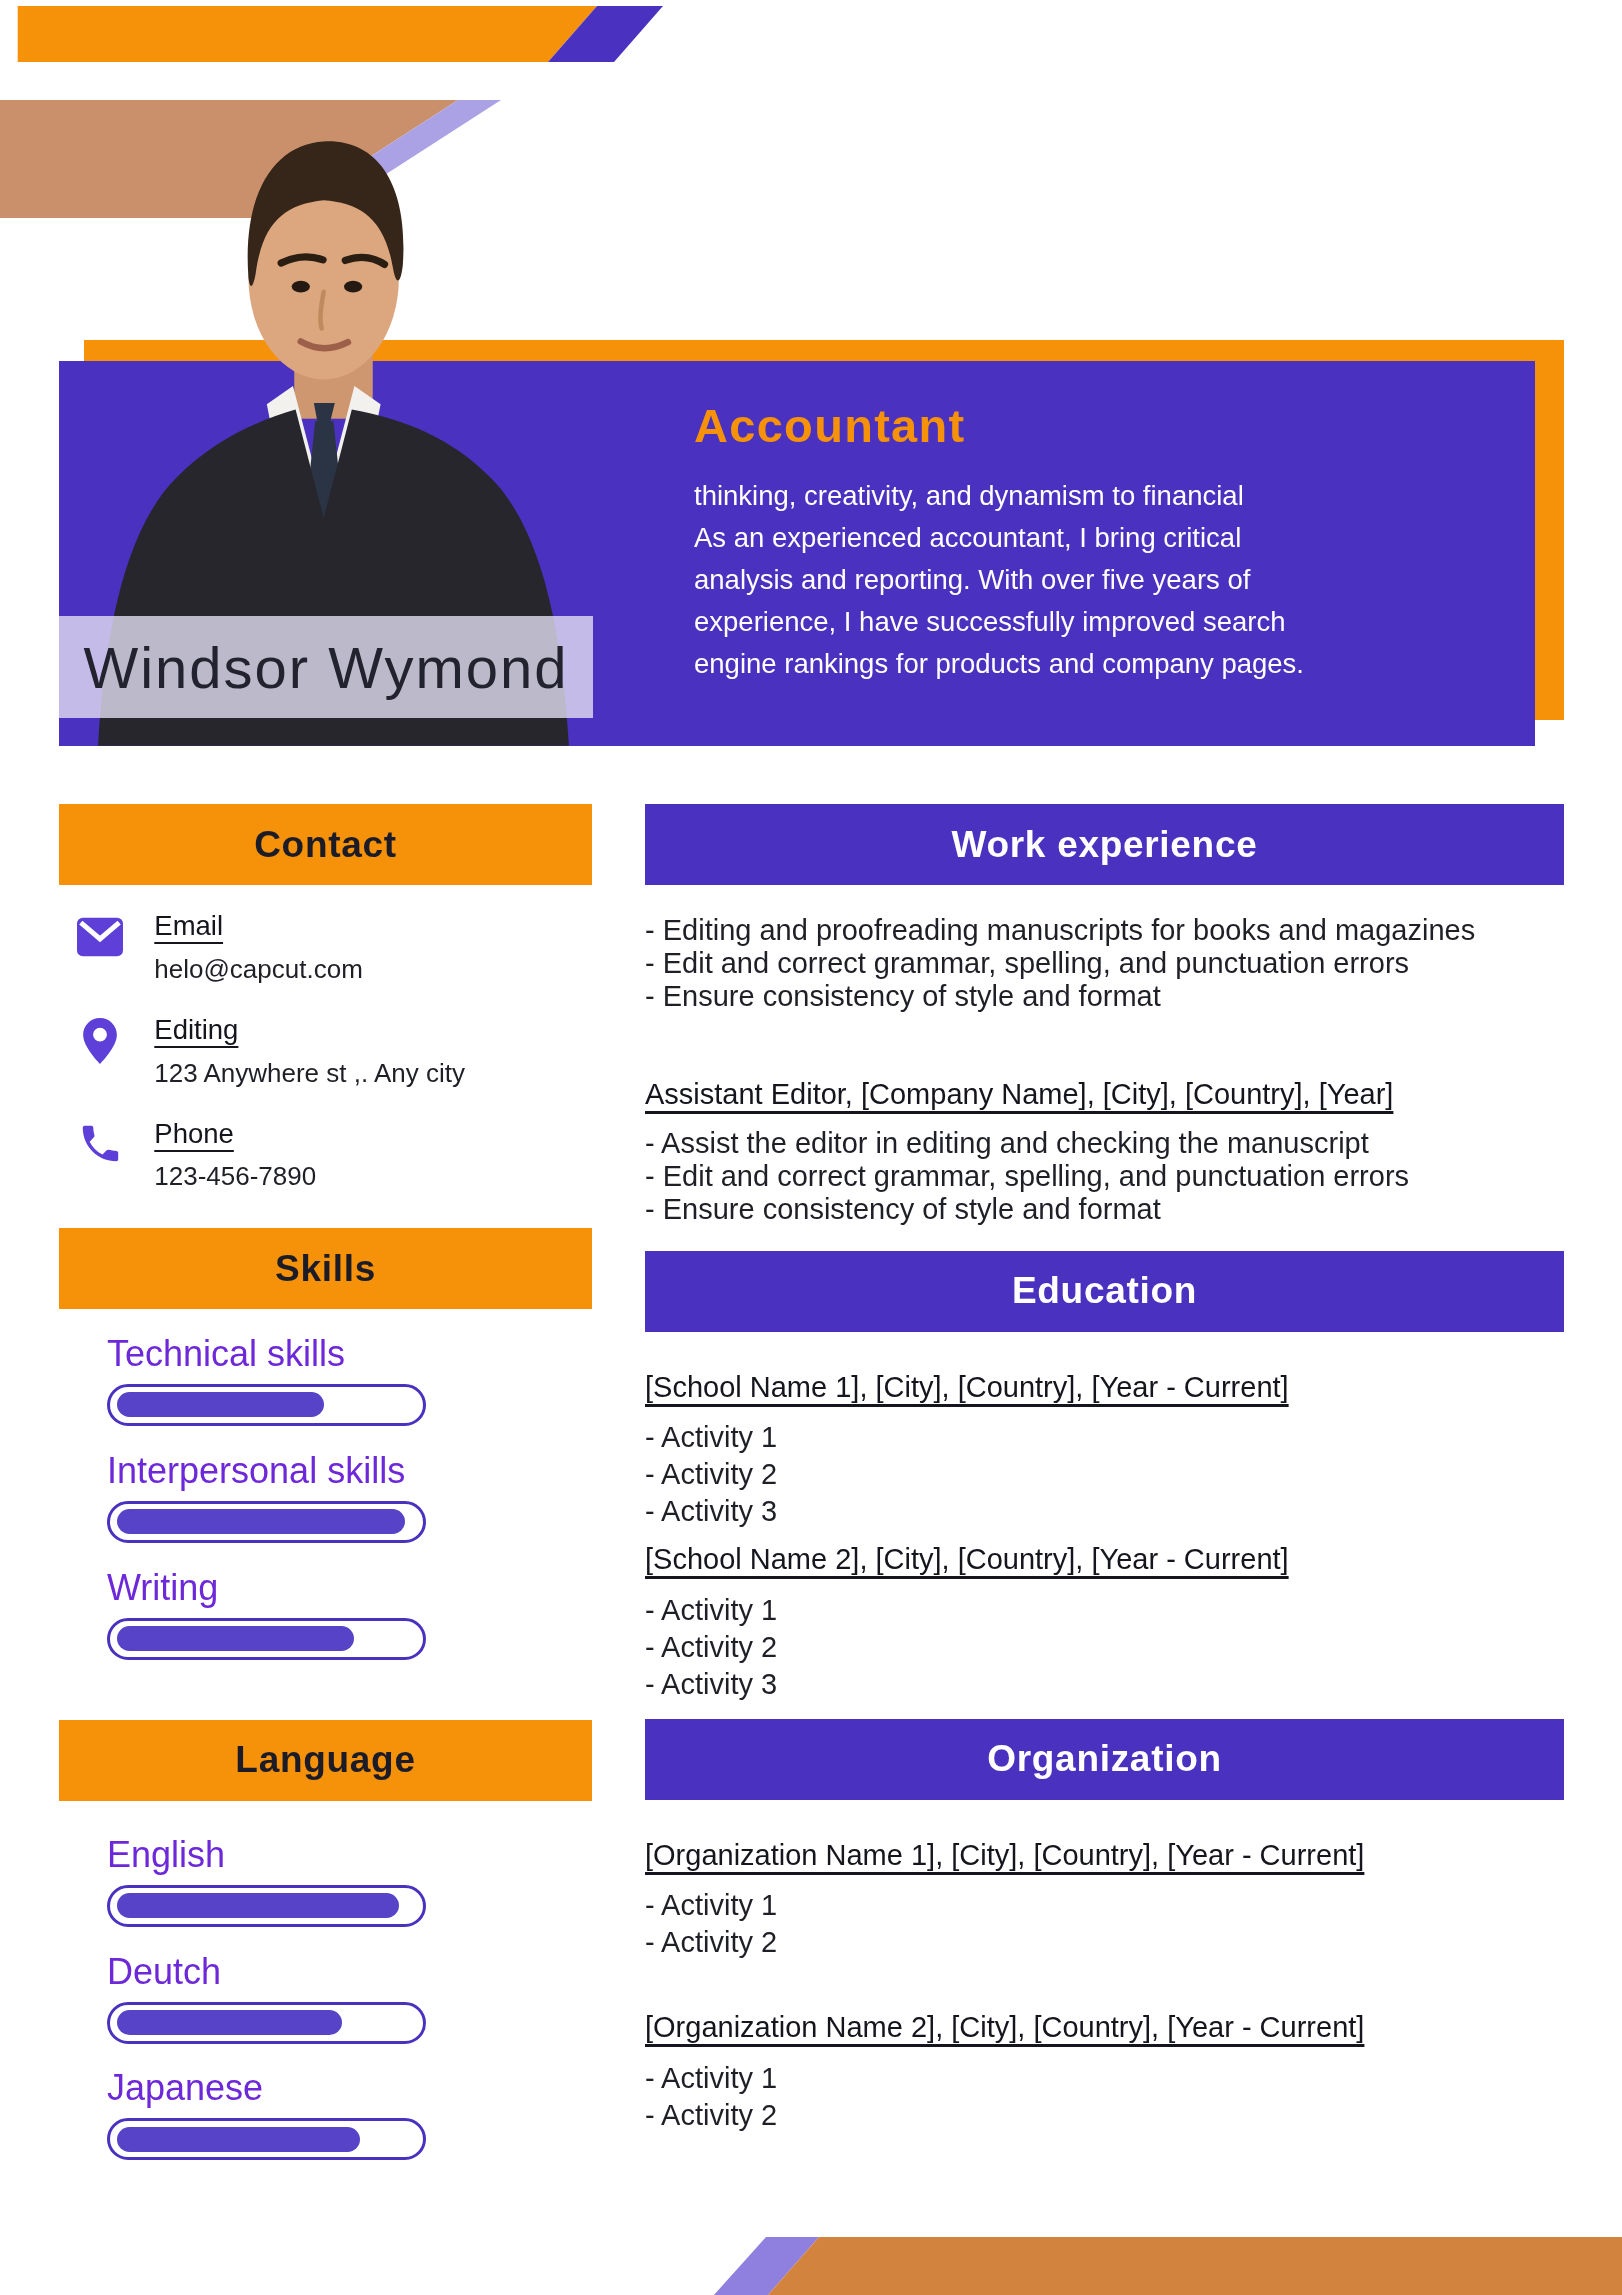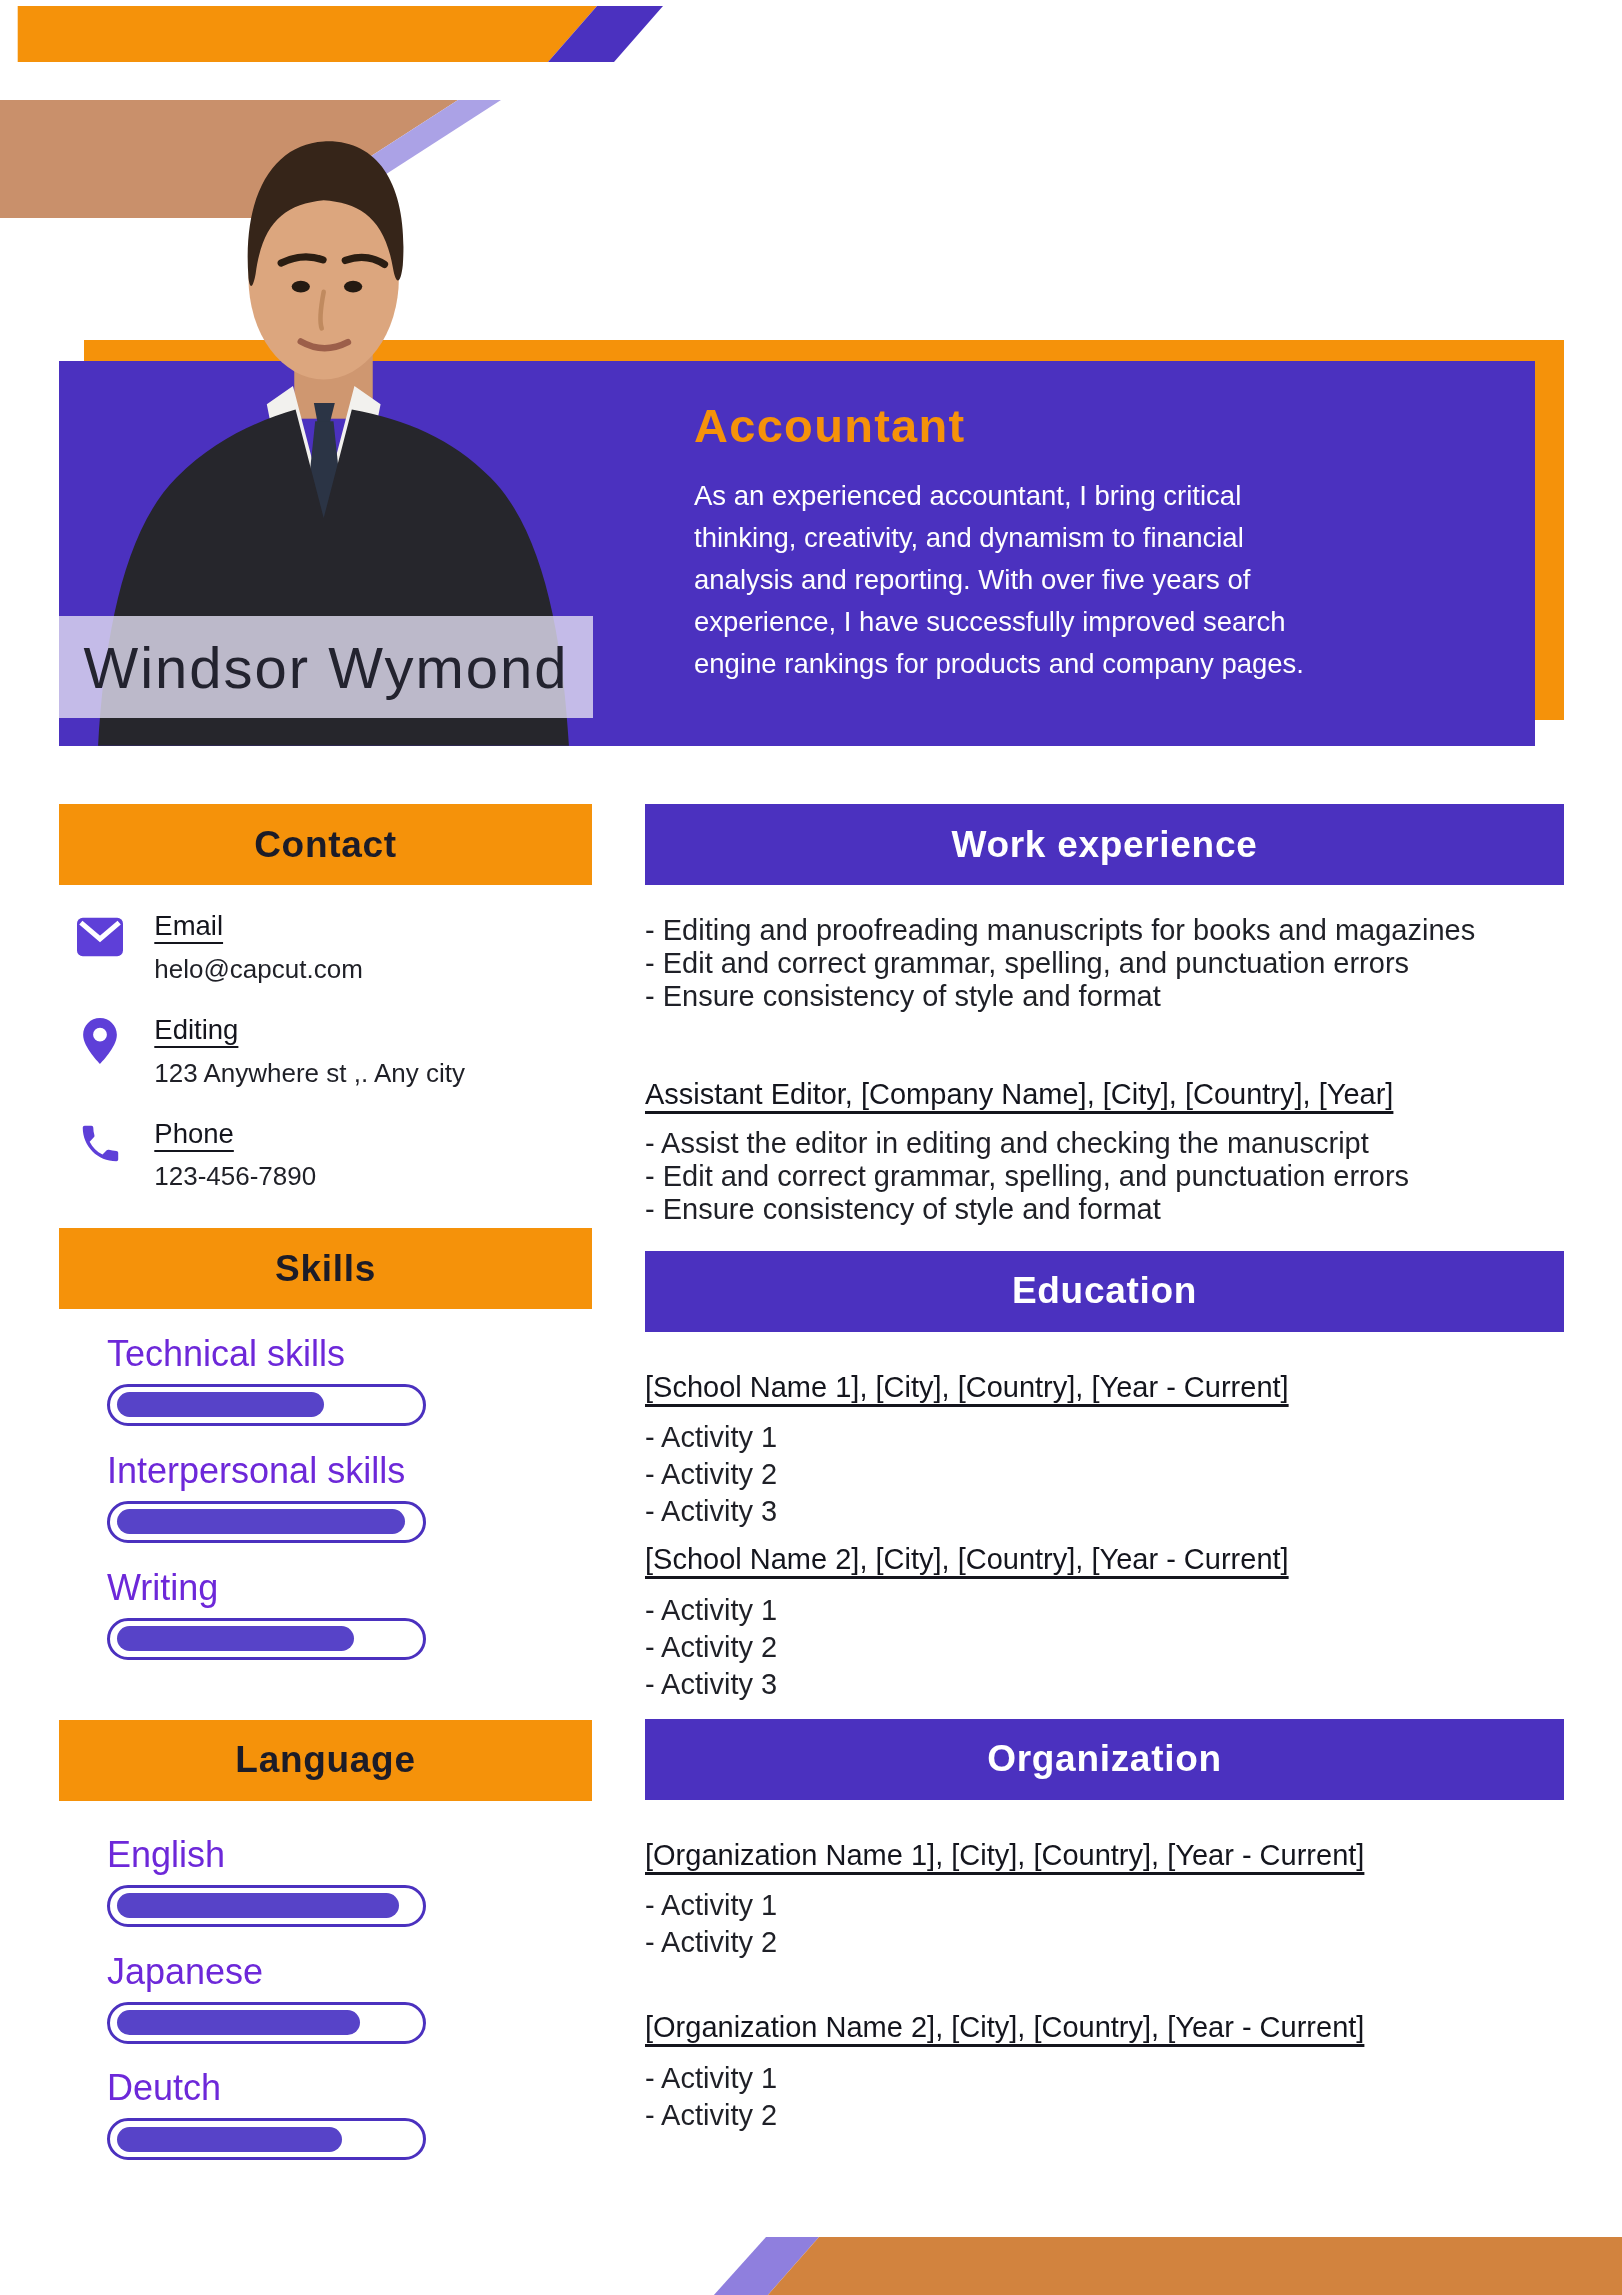--- a/index.html
+++ b/index.html
@@ -81,22 +81,22 @@
   <div class="deco top-purple"></div>
   <div class="deco tan-band"></div>
   <div class="deco tan-lav"></div>
   <div class="deco foot-lav"></div>
   <div class="deco foot-orange"></div>
 
   <div class="deco hdr-orange"></div>
   <div class="deco hdr-purple"></div>
   <div class="hdr-title">Accountant</div>
   <div class="hdr-summary">
+    <div>thinking, creativity, and dynamism to financial</div>
     <div>As an experienced accountant, I bring critical</div>
-    <div>thinking, creativity, and dynamism to financial</div>
     <div>analysis and reporting. With over five years of</div>
     <div>experience, I have successfully improved search</div>
     <div>engine rankings for products and company pages.</div>
   </div>
 
   <svg class="deco photo" viewBox="0 0 760 970">
     <rect x="320" y="350" width="120" height="120" fill="#cf9770"></rect>
     <ellipse cx="365" cy="255" rx="115" ry="155" fill="#dca67e"></ellipse>
     <path d="M250 255 C240 125 290 50 365 46 C452 42 494 118 486 235 C483 263 476 268 471 240
              C458 163 420 140 365 136 C303 142 271 173 261 248 C257 271 252 273 250 255 Z" fill="#362519"></path>
@@ -185,29 +185,29 @@
         <span>Language</span>
       </div>
       <div class="meter-list">
         <div class="meter-item">
           <div class="meter-label">English</div>
           <div class="meter-track">
             <div class="meter-fill" style="width: 94%;"></div>
           </div>
         </div>
         <div class="meter-item">
+          <div class="meter-label">Deutch</div>
+          <div class="meter-track">
+            <div class="meter-fill" style="width: 75%;"></div>
+          </div>
+        </div>
+        <div class="meter-item">
           <div class="meter-label">Japanese</div>
           <div class="meter-track">
             <div class="meter-fill" style="width: 81%;"></div>
-          </div>
-        </div>
-        <div class="meter-item">
-          <div class="meter-label">Deutch</div>
-          <div class="meter-track">
-            <div class="meter-fill" style="width: 75%;"></div>
           </div>
         </div>
       </div>
     </div>
   </div>
 
   <div class="col col-right">
 
     <div class="section-bar bar-purple">
       <span>Work experience</span>

